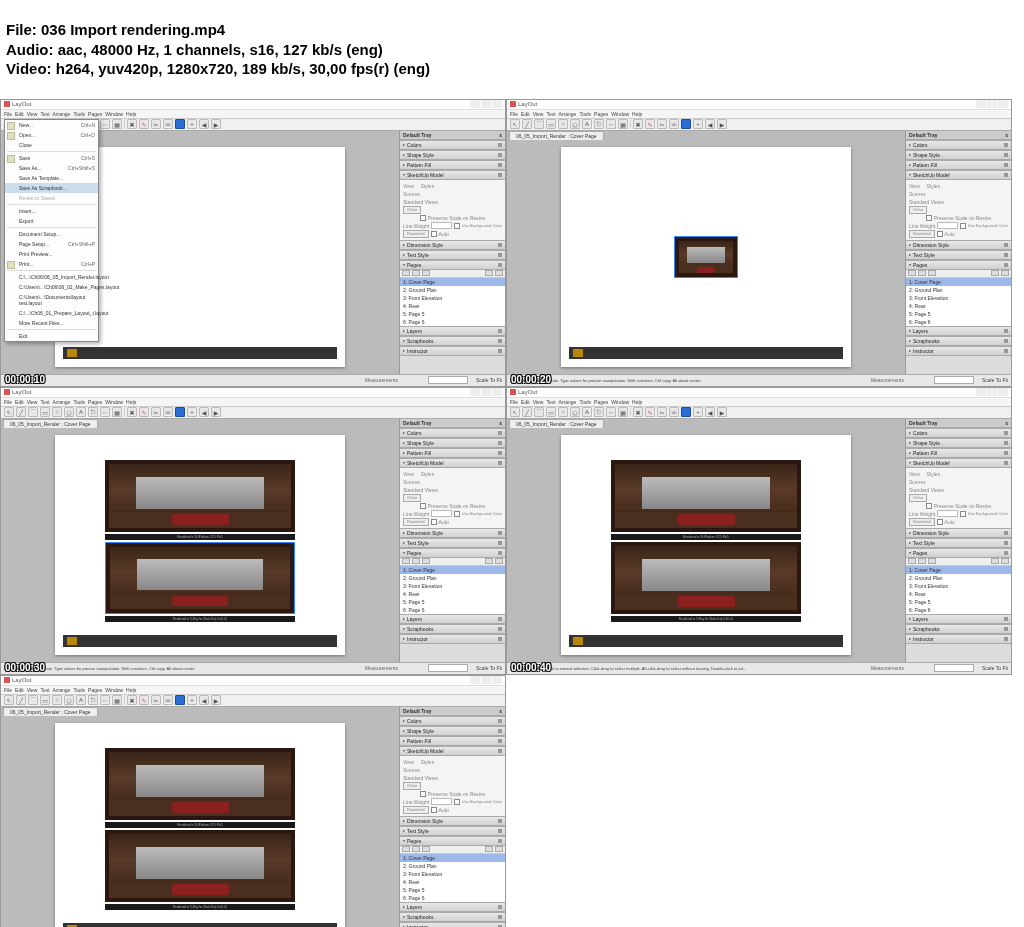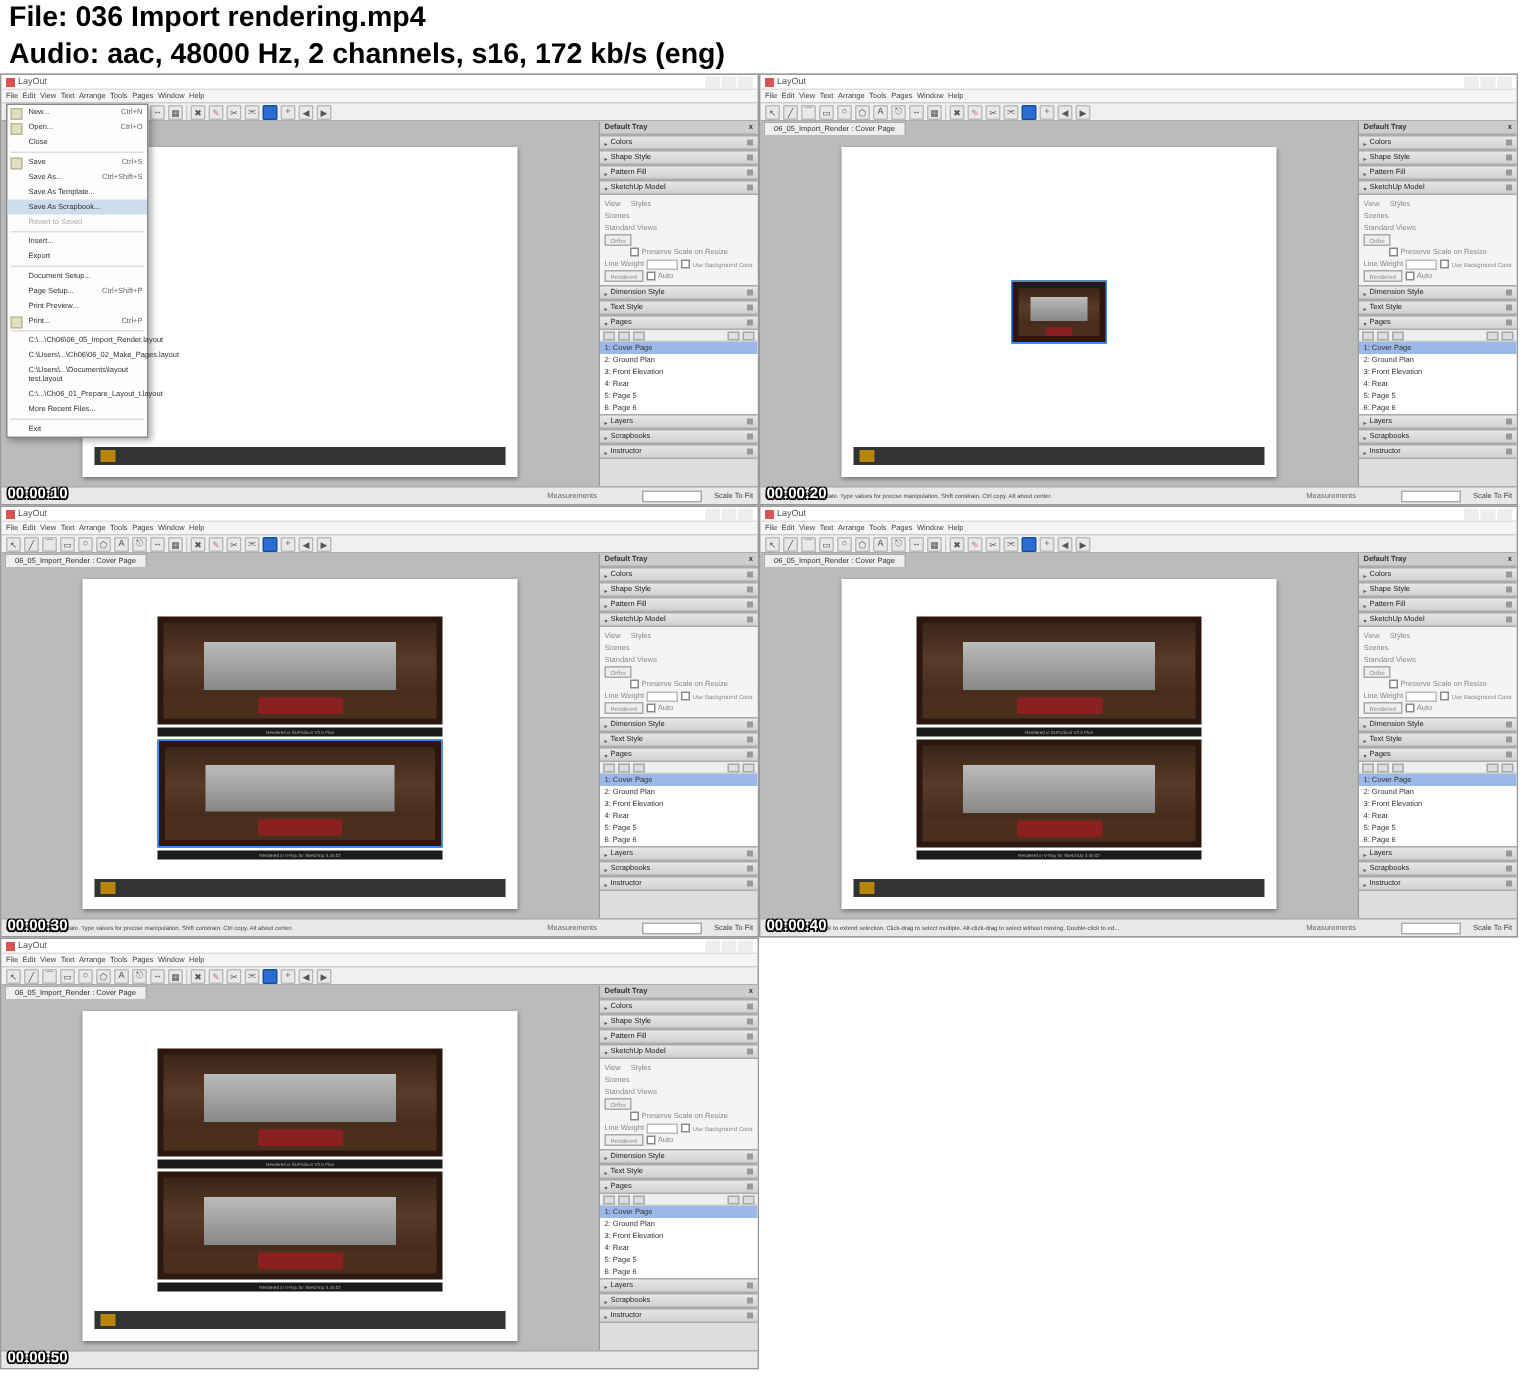--- a/index.html
+++ b/index.html
@@ -1,17 +1,17 @@
 <!DOCTYPE html>
 <html><head>
 <meta charset="utf-8">
 <style>
   * { box-sizing: border-box; margin: 0; padding: 0; }
   body { background: #fff; font-family: Arial, sans-serif; font-size: 9px; width: 1024px; }
-  .metadata { padding: 0 6px; font-weight: bold; font-size: 19px; line-height: 1.3; color: #000; }
+  .metadata { padding: 20px 6px; font-weight: bold; font-size: 15px; line-height: 1.3; color: #000; }
   .grid { display: flex; flex-wrap: wrap; }
   .cell { width: 506px; height: 288px; background: #bbb; position: relative; border: 1px solid #999; display: flex; flex-direction: column; }
   .titlebar { height: 10px; background: #fff; display: flex; align-items: center; padding: 0 3px; font-size: 6px; color: #555; border-bottom: 1px solid #ddd; }
   .titlebar .logo { width: 6px; height: 6px; background: #d9534f; margin-right: 2px; }
   .titlebar .spacer { flex: 1; }
   .titlebar .winbtn { width: 10px; height: 8px; margin-left: 1px; background: #eee; }
   .menubar { height: 9px; background: #f5f5f5; display: flex; align-items: center; padding: 0 3px; font-size: 5px; color: #444; gap: 3px; border-bottom: 1px solid #ccc; }
   .toolbar { height: 12px; background: #f0f0f0; display: flex; align-items: center; padding: 0 3px; gap: 2px; border-bottom: 1px solid #aaa; }
   .tool { width: 10px; height: 10px; background: #e8e8e8; border: 1px solid #bbb; border-radius: 1px; display:flex; align-items:center; justify-content:center; font-size:6px; color:#555;}
   .tool.sep { width: 1px; height: 10px; background: #ccc; border: none; }
@@ -64,21 +64,22 @@
   .dropdown .mitem .shortcut { position:absolute; right:3px; color:#666; }
   .dropdown .mitem.dim { color:#aaa; }
   .dropdown .msep { height:1px; background:#ddd; margin:1px 2px; }
   .dropdown .micon { position:absolute; left:2px; top:2px; width:8px; height:8px; background:#e0e0c0; border:1px solid #bb9; }
 </style>
 </head>
 <body>
 
 <div class="metadata">
   <div>File: 036 Import rendering.mp4</div>
-  <div>Audio: aac, 48000 Hz, 2 channels, s16, 172 kb/s (eng)</div>
+  <div>Audio: aac, 48000 Hz, 1 channels, s16, 127 kb/s (eng)</div>
+  <div>Video: h264, yuv420p, 1280x720, 189 kb/s, 30,00 fps(r) (eng)</div>
 </div>
 
 <div class="grid">
 
   <div class="cell">
     <div class="titlebar">
       <div class="logo"></div>
       <span>LayOut</span>
       <div class="spacer"></div>
       <div class="winbtn"></div>

